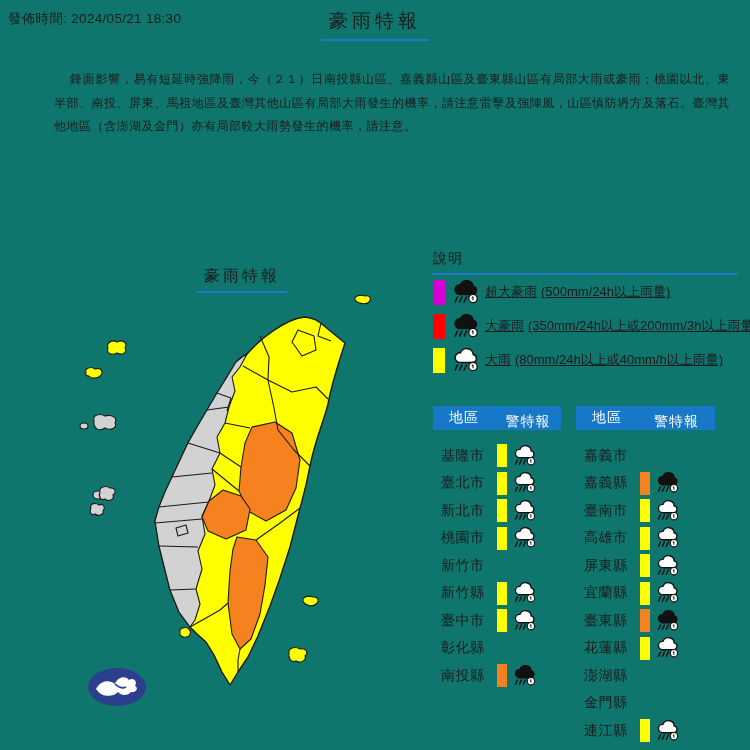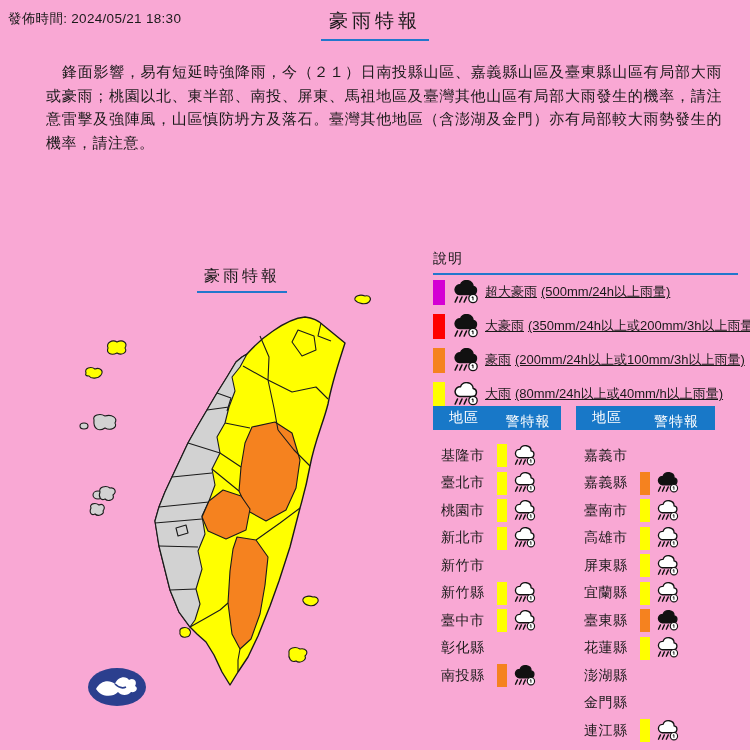--- a/index.html
+++ b/index.html
@@ -1,28 +1,28 @@
 <!DOCTYPE html>
 <html style="--c-yellow: #FFFF00; --c-orange: #F5821F; --c-red: #FF0000; --c-magenta: #D400D4; --c-header-blue: #1878C8; --c-line-blue: #2277CC; --c-map-gray: #D2D2D2; --c-logo-navy: #2B3F8E;"><head>
 <meta charset="utf-8">
 <style>
   html,body{margin:0;padding:0;background:#fff;}
   .page{
-    position:relative;width:750px;height:750px;background:#f9a8d4;overflow:hidden;
+    position:relative;width:750px;height:750px;background:#0f766e;overflow:hidden;
     font-family:"Liberation Sans","DejaVu Sans",sans-serif;color:#1a1a1a;
   }
   .publish-time{position:absolute;left:8px;top:10px;font-size:13.5px;letter-spacing:.3px;}
   .page-title{
     position:absolute;left:50%;top:8px;transform:translateX(-50%);
     font-size:19px;letter-spacing:4px;padding:0 8px 5px 8px;
     border-bottom:2px solid var(--c-line-blue,#2277CC);white-space:nowrap;
   }
   .intro{
-    position:absolute;left:38px;top:52px;width:676px;margin:8px;
-    font-size:15px;line-height:23.5px;text-indent:16px;letter-spacing:.5px;text-align:justify;
+    position:absolute;left:38px;top:52px;width:676px;margin:16px;
+    font-size:12px;line-height:23.5px;text-indent:16px;letter-spacing:.5px;text-align:justify;
   }
   
   .map-wrap{position:absolute;left:0;top:238px;width:440px;height:512px;}
   .map-svg{position:absolute;left:60px;top:2px;}
   .map-label{
     position:absolute;left:197px;top:28px;width:90px;text-align:center;
     font-size:16px;letter-spacing:3px;padding-bottom:4px;
     border-bottom:2px solid var(--c-line-blue,#2277CC);white-space:nowrap;
   }
   
@@ -125,32 +125,20 @@
           <svg viewBox="0 0 30 25" width="30" height="25">
     <path d="M9.5 14.5 h12.5 a4 4 0 0 0 1.2 -7.9 A6.5 6 0 0 0 10.5 4.8 A4.8 4.8 0 0 0 9.5 14.5 Z" fill="#111" stroke="#111" stroke-width="1.5" stroke-linejoin="round"></path>
     <path d="M7.5 17 L5.2 22 M12 17 L9.7 22 M16.5 17 L14.2 22" stroke="#111" stroke-width="1.6" stroke-linecap="round" fill="none"></path>
     <circle cx="23" cy="18.5" r="4.2" fill="#fff" stroke="#111" stroke-width="1.3"></circle>
     <path d="M23 16.7 v3.6 M21.7 17.6 l1.3 -0.9" stroke="#111" stroke-width="1.1" fill="none"></path>
   </svg>
         </span>
       <span class="legend-text"><span>大豪雨</span><span class="desc">(350mm/24h以上或200mm/3h以上雨量)</span></span>
     </div>
     <div class="legend-row">
-      <span class="legend-swatch" style="background: rgb(245, 130, 31);"></span>
-      <span class="legend-icon">
-          <svg viewBox="0 0 30 25" width="30" height="25">
-    <path d="M9.5 14.5 h12.5 a4 4 0 0 0 1.2 -7.9 A6.5 6 0 0 0 10.5 4.8 A4.8 4.8 0 0 0 9.5 14.5 Z" fill="#111" stroke="#111" stroke-width="1.5" stroke-linejoin="round"></path>
-    <path d="M7.5 17 L5.2 22 M12 17 L9.7 22 M16.5 17 L14.2 22" stroke="#111" stroke-width="1.6" stroke-linecap="round" fill="none"></path>
-    <circle cx="23" cy="18.5" r="4.2" fill="#fff" stroke="#111" stroke-width="1.3"></circle>
-    <path d="M23 16.7 v3.6 M21.7 17.6 l1.3 -0.9" stroke="#111" stroke-width="1.1" fill="none"></path>
-  </svg>
-        </span>
-      <span class="legend-text"><span>豪雨</span><span class="desc">(200mm/24h以上或100mm/3h以上雨量)</span></span>
-    </div>
-    <div class="legend-row">
       <span class="legend-swatch" style="background: rgb(255, 255, 0);"></span>
       <span class="legend-icon">
           <svg viewBox="0 0 30 25" width="30" height="25">
     <path d="M9.5 14.5 h12.5 a4 4 0 0 0 1.2 -7.9 A6.5 6 0 0 0 10.5 4.8 A4.8 4.8 0 0 0 9.5 14.5 Z" fill="#fff" stroke="#111" stroke-width="1.5" stroke-linejoin="round"></path>
     <path d="M7.5 17 L5.2 22 M12 17 L9.7 22 M16.5 17 L14.2 22" stroke="#111" stroke-width="1.6" stroke-linecap="round" fill="none"></path>
     <circle cx="23" cy="18.5" r="4.2" fill="#fff" stroke="#111" stroke-width="1.3"></circle>
     <path d="M23 16.7 v3.6 M21.7 17.6 l1.3 -0.9" stroke="#111" stroke-width="1.1" fill="none"></path>
   </svg>
         </span>
       <span class="legend-text"><span>大雨</span><span class="desc">(80mm/24h以上或40mm/h以上雨量)</span></span>
@@ -186,35 +174,35 @@
                 <svg viewBox="0 0 30 25" width="26" height="22">
     <path d="M9.5 14.5 h12.5 a4 4 0 0 0 1.2 -7.9 A6.5 6 0 0 0 10.5 4.8 A4.8 4.8 0 0 0 9.5 14.5 Z" fill="#fff" stroke="#111" stroke-width="1.5" stroke-linejoin="round"></path>
     <path d="M7.5 17 L5.2 22 M12 17 L9.7 22 M16.5 17 L14.2 22" stroke="#111" stroke-width="1.6" stroke-linecap="round" fill="none"></path>
     <circle cx="23" cy="18.5" r="4.2" fill="#fff" stroke="#111" stroke-width="1.3"></circle>
     <path d="M23 16.7 v3.6 M21.7 17.6 l1.3 -0.9" stroke="#111" stroke-width="1.1" fill="none"></path>
   </svg>
               </span>
             </span>
           </div>
           <div class="trow">
+            <span class="tname">新北市</span>
+            <span class="twarn">
+              <span class="tbar" style="background:#FFFF00"></span>
+              <span class="ticon">
+                <svg viewBox="0 0 30 25" width="26" height="22">
+    <path d="M9.5 14.5 h12.5 a4 4 0 0 0 1.2 -7.9 A6.5 6 0 0 0 10.5 4.8 A4.8 4.8 0 0 0 9.5 14.5 Z" fill="#fff" stroke="#111" stroke-width="1.5" stroke-linejoin="round"></path>
+    <path d="M7.5 17 L5.2 22 M12 17 L9.7 22 M16.5 17 L14.2 22" stroke="#111" stroke-width="1.6" stroke-linecap="round" fill="none"></path>
+    <circle cx="23" cy="18.5" r="4.2" fill="#fff" stroke="#111" stroke-width="1.3"></circle>
+    <path d="M23 16.7 v3.6 M21.7 17.6 l1.3 -0.9" stroke="#111" stroke-width="1.1" fill="none"></path>
+  </svg>
+              </span>
+            </span>
+          </div>
+          <div class="trow">
             <span class="tname">桃園市</span>
-            <span class="twarn">
-              <span class="tbar" style="background:#FFFF00"></span>
-              <span class="ticon">
-                <svg viewBox="0 0 30 25" width="26" height="22">
-    <path d="M9.5 14.5 h12.5 a4 4 0 0 0 1.2 -7.9 A6.5 6 0 0 0 10.5 4.8 A4.8 4.8 0 0 0 9.5 14.5 Z" fill="#fff" stroke="#111" stroke-width="1.5" stroke-linejoin="round"></path>
-    <path d="M7.5 17 L5.2 22 M12 17 L9.7 22 M16.5 17 L14.2 22" stroke="#111" stroke-width="1.6" stroke-linecap="round" fill="none"></path>
-    <circle cx="23" cy="18.5" r="4.2" fill="#fff" stroke="#111" stroke-width="1.3"></circle>
-    <path d="M23 16.7 v3.6 M21.7 17.6 l1.3 -0.9" stroke="#111" stroke-width="1.1" fill="none"></path>
-  </svg>
-              </span>
-            </span>
-          </div>
-          <div class="trow">
-            <span class="tname">新北市</span>
             <span class="twarn">
               <span class="tbar" style="background:#FFFF00"></span>
               <span class="ticon">
                 <svg viewBox="0 0 30 25" width="26" height="22">
     <path d="M9.5 14.5 h12.5 a4 4 0 0 0 1.2 -7.9 A6.5 6 0 0 0 10.5 4.8 A4.8 4.8 0 0 0 9.5 14.5 Z" fill="#fff" stroke="#111" stroke-width="1.5" stroke-linejoin="round"></path>
     <path d="M7.5 17 L5.2 22 M12 17 L9.7 22 M16.5 17 L14.2 22" stroke="#111" stroke-width="1.6" stroke-linecap="round" fill="none"></path>
     <circle cx="23" cy="18.5" r="4.2" fill="#fff" stroke="#111" stroke-width="1.3"></circle>
     <path d="M23 16.7 v3.6 M21.7 17.6 l1.3 -0.9" stroke="#111" stroke-width="1.1" fill="none"></path>
   </svg>
               </span>

